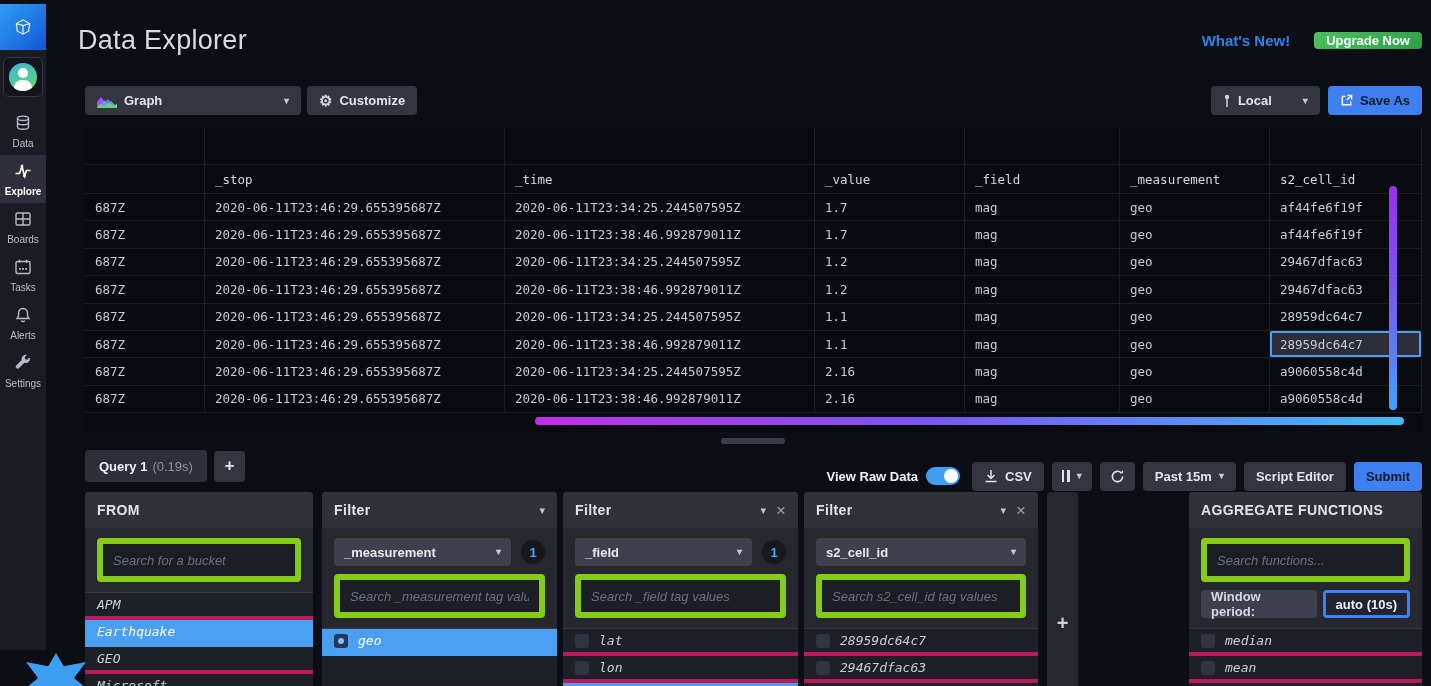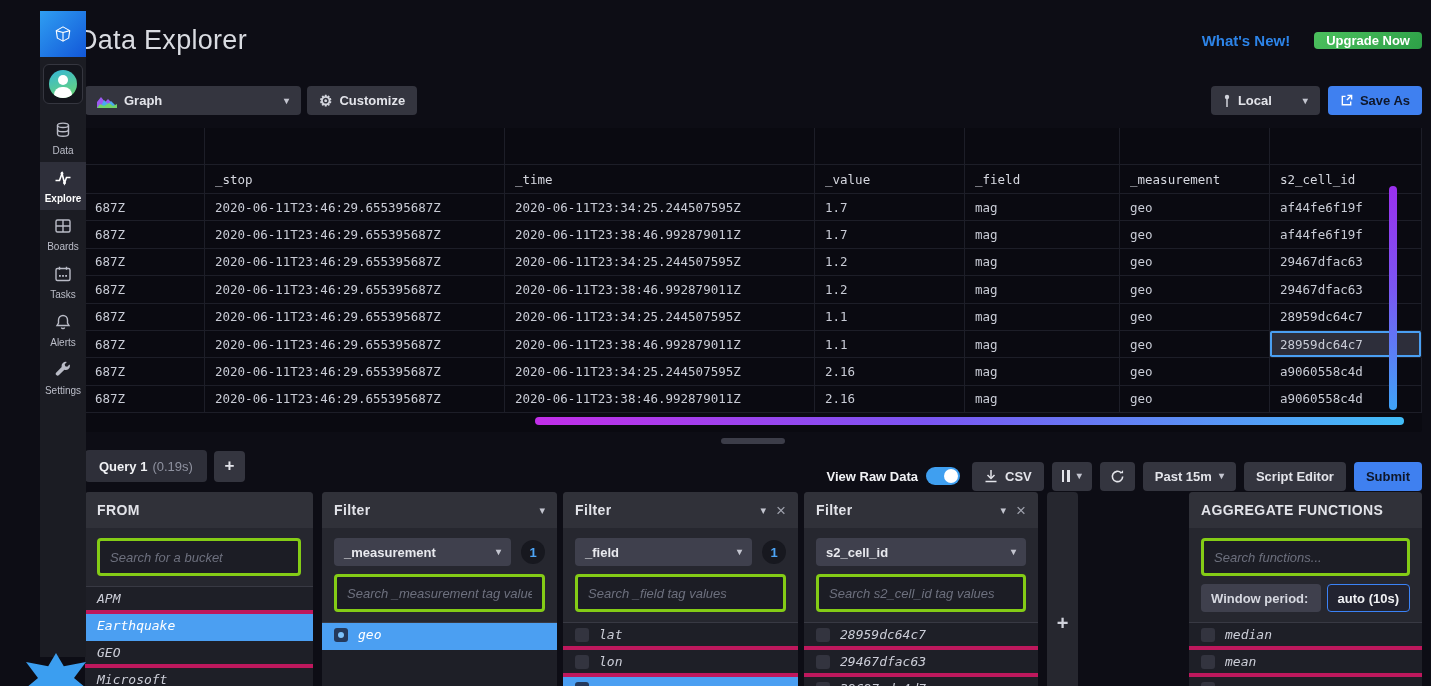--- a/index.html
+++ b/index.html
@@ -4,21 +4,21 @@
 <style>
   * { margin:0; padding:0; box-sizing:border-box; }
   html,body { width:1431px; height:686px; }
   body {
     position:relative; overflow:hidden;
     background:#0d0d15; color:#d6d8e0;
     font-family:"Liberation Sans", sans-serif; font-size:13px;
   }
 
   
-  .sidebar { position:absolute; left:0; top:11px; width:46px; height:646px; background:#1b1c23; z-index:5;margin-left:40px; }
+  .sidebar { position:absolute; left:0; top:4px; width:46px; height:646px; background:#1b1c23; z-index:5; }
   .logo-tile { width:46px; height:46px; background:linear-gradient(135deg,#2f9ef2,#1257d8); display:flex; align-items:center; justify-content:center; cursor:pointer; }
   .avatar-wrap { width:40px; height:40px; margin:7px auto 10px; border:1px solid #35363f; border-radius:6px; background:#14151c; display:flex; align-items:center; justify-content:center; }
   .avatar-circle { width:28px; height:28px; border-radius:50%; background:linear-gradient(160deg,#35b6d8,#6ed86e); position:relative; overflow:hidden; }
   .avatar-head { position:absolute; left:9px; top:5px; width:10px; height:10px; border-radius:50%; background:#fff; }
   .avatar-body { position:absolute; left:5px; top:17px; width:18px; height:12px; border-radius:8px 8px 0 0; background:#fff; }
   .nav-item { width:46px; padding:7px 0 6px; display:flex; flex-direction:column; align-items:center; gap:3px; cursor:pointer; }
   .nav-item .nav-label { font-size:10px; color:#bcbec9; }
   .nav-item.active { background:#2e2f3a; }
   .nav-item.active .nav-label { color:#ffffff; font-weight:bold; }
   .nav-icon { width:18px; height:18px; }
@@ -77,21 +77,21 @@
   .pause-bars i { display:block; width:2.5px; height:12px; background:#e3e4ea; }
 
   
   .builder { position:absolute; left:85px; right:9px; top:492px; height:194px; display:flex; gap:0; overflow:hidden; }
   .panel { background:#26272f; border-radius:4px 4px 0 0; display:flex; flex-direction:column; flex:none; }
   .panel-head { height:36px; background:#303139; border-radius:4px 4px 0 0; display:flex; align-items:center; padding:0 12px; gap:10px; flex:none; }
   .panel-title { font-size:14px; font-weight:bold; color:#e2e3e9; letter-spacing:.4px; }
   .panel-head .caret { margin-left:auto; font-size:11px; }
   .close-x { font-size:17px; color:#9ea1ac; cursor:pointer; line-height:1; }
   .panel-body { padding:10px 12px; display:flex; flex-direction:column; gap:8px; flex:none; }
-  .search-input { width:100%; height:28px; background:#1c1d25; border:3px solid #84cc16; border-radius:4px;
+  .search-input { width:100%; height:28px; background:#1c1d25; border:6px solid #84cc16; border-radius:4px;
                   color:#d6d8e0; font-style:italic; font-size:13px; padding:16px 10px; outline:none; }
   .search-input::placeholder { color:#6d707e; font-style:italic; }
   .dd-row { display:flex; align-items:center; gap:10px; }
   .tag-dd { flex:1; height:28px; background:#3f404d; border-radius:4px; display:flex; align-items:center; padding:0 10px;
             font-weight:bold; color:#e8e9ee; cursor:pointer; }
   .tag-dd .caret { margin-left:auto; }
   .count-badge { width:24px; height:24px; border-radius:50%; background:#17181f; color:#4da4f5; font-weight:bold;
                  display:flex; align-items:center; justify-content:center; font-size:13px; flex:none; }
   .list { background:#1e1f27; border-top:1px solid #383943; flex:1; overflow:hidden; }
   .list-item { height:27px; display:flex; align-items:center; padding:0 12px; gap:10px; border-bottom:4px solid #be185d;
@@ -99,21 +99,21 @@
   .list-item.selected { background:#4b9ff2; color:#ffffff; border-bottom-color:#4b9ff2; }
   .checkbox { width:14px; height:14px; border-radius:3px; background:#33343f; flex:none; position:relative; }
   .checkbox.checked { background:#24395c; }
   .checkbox.checked::after { content:""; position:absolute; left:4px; top:4px; width:6px; height:6px; border-radius:50%; background:#7cc1fa; }
   .add-strip { width:31px; background:#26272f; border-radius:4px 4px 0 0; display:flex; justify-content:center; flex:none; cursor:pointer; }
   .add-strip span { margin-top:120px; font-size:20px; color:#cfd1da; font-weight:bold; }
   .builder-spacer { flex:1; }
   .window-row { display:flex; gap:6px; }
   .window-chip { height:28px; background:#3f404d; border-radius:4px; display:flex; align-items:center; padding:0 10px;
                  font-weight:bold; color:#d6d8e0; flex:1; }
-  .window-value { height:28px; border:1px solid #3b82f6; border-radius:4px; background:#222330; display:flex; align-items:center;
+  .window-value { height:28px; border:3px solid #3b82f6; border-radius:4px; background:#222330; display:flex; align-items:center;
                   justify-content:center; padding:0 10px; font-weight:bold; color:#f0f1f4; cursor:pointer; }
   .w-from { width:228px; margin-right:9px; }
   .w-filter { width:235px; margin-right:6px; }
   .w-filter3 { width:234px; margin-right:9px; }
   .w-agg { width:233px; }
 </style>
 </head>
 <body>
 
 <aside class="sidebar">

